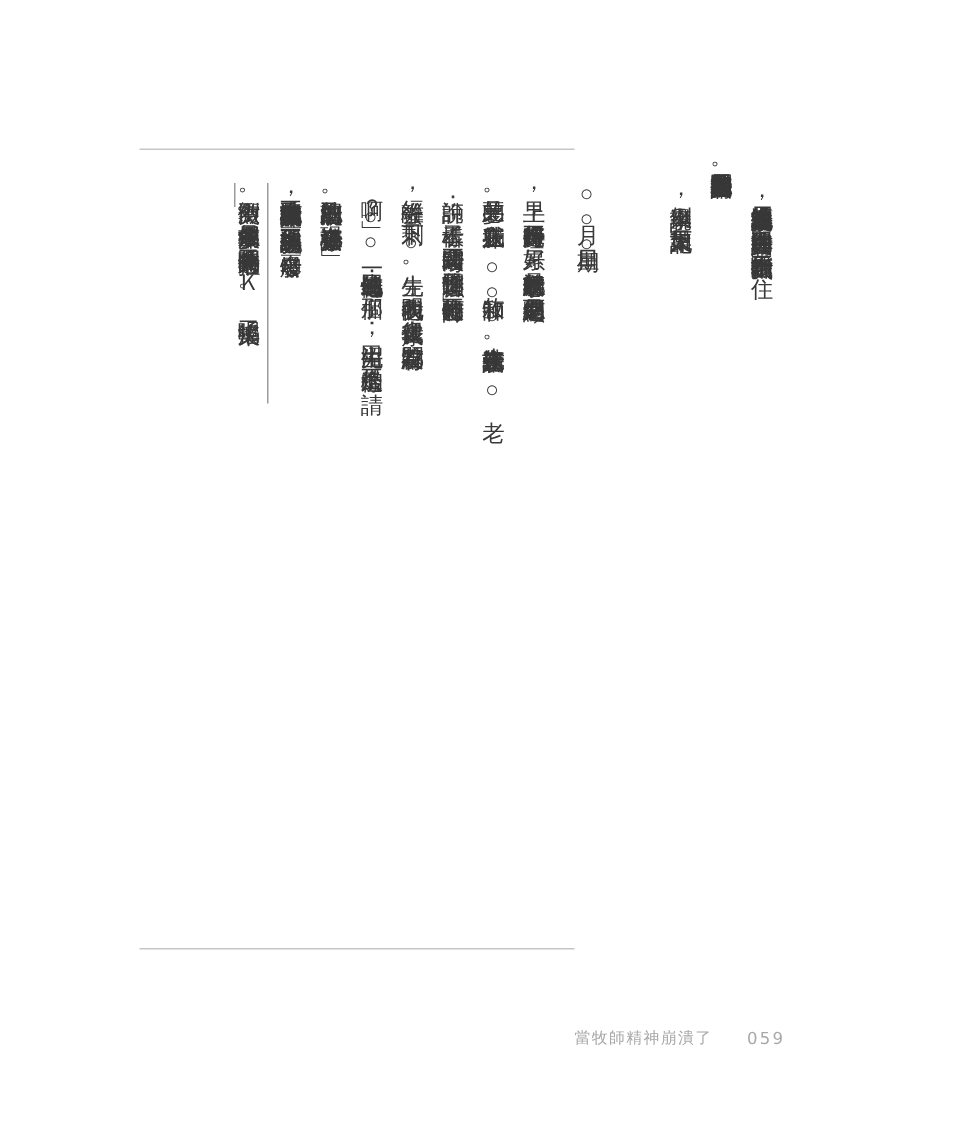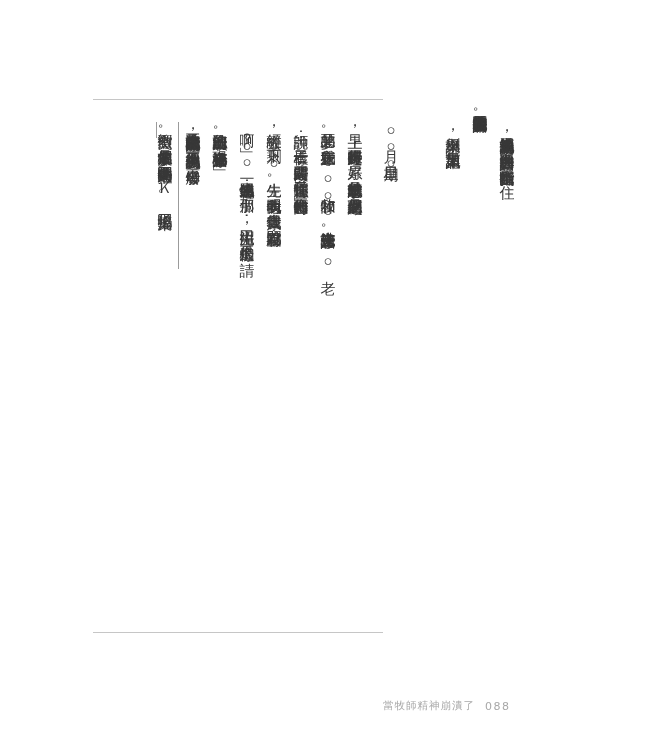--- a/index.html
+++ b/index.html
@@ -55,24 +55,24 @@
     width: 290px;
     height: 1px;
     background: #c6c6c6;
   }
   #rule-top { top: 99px; }
   #rule-bottom { top: 632px; }
   
   #footer {
     position: absolute;
     left: 383px;
-    top: 699px;
+    top: 685px;
     display: flex;
     align-items: center;
-    gap: 10px;
+    gap: 23px;
     color: #a8a8a8;
     justify-content: center;
   }
   #footer .chapter {
     font-size: 10.5px;
     letter-spacing: 1px;
   }
   #footer .pagenum {
     font-size: 11px;
     letter-spacing: 1.5px;
@@ -102,16 +102,16 @@
     <div class="col">啊？」○○先生一臉遺憾地回答：「那個⋯⋯沼田先生，不是這樣的。請</div>
     <div class="col">您認清自己的狀況。現在請專心接受治療。」</div>
     <div class="col uline">不承認自己潛藏的疾病與障礙的願望，與不得不承認的義務感，兩者爆發</div>
     <div class="col">
       <span class="uline">激烈衝突。</span><span>是個非常疲累的夢。休閒時唱了久違的卡拉ＯＫ。唱了搖滾樂</span>
     </div>
   </div>
 
   <div id="footer">
     <span class="chapter">當牧師精神崩潰了</span>
-    <span class="pagenum">088</span>
+    <span class="pagenum">059</span>
   </div>
 
 </div>
 
 </body></html>

